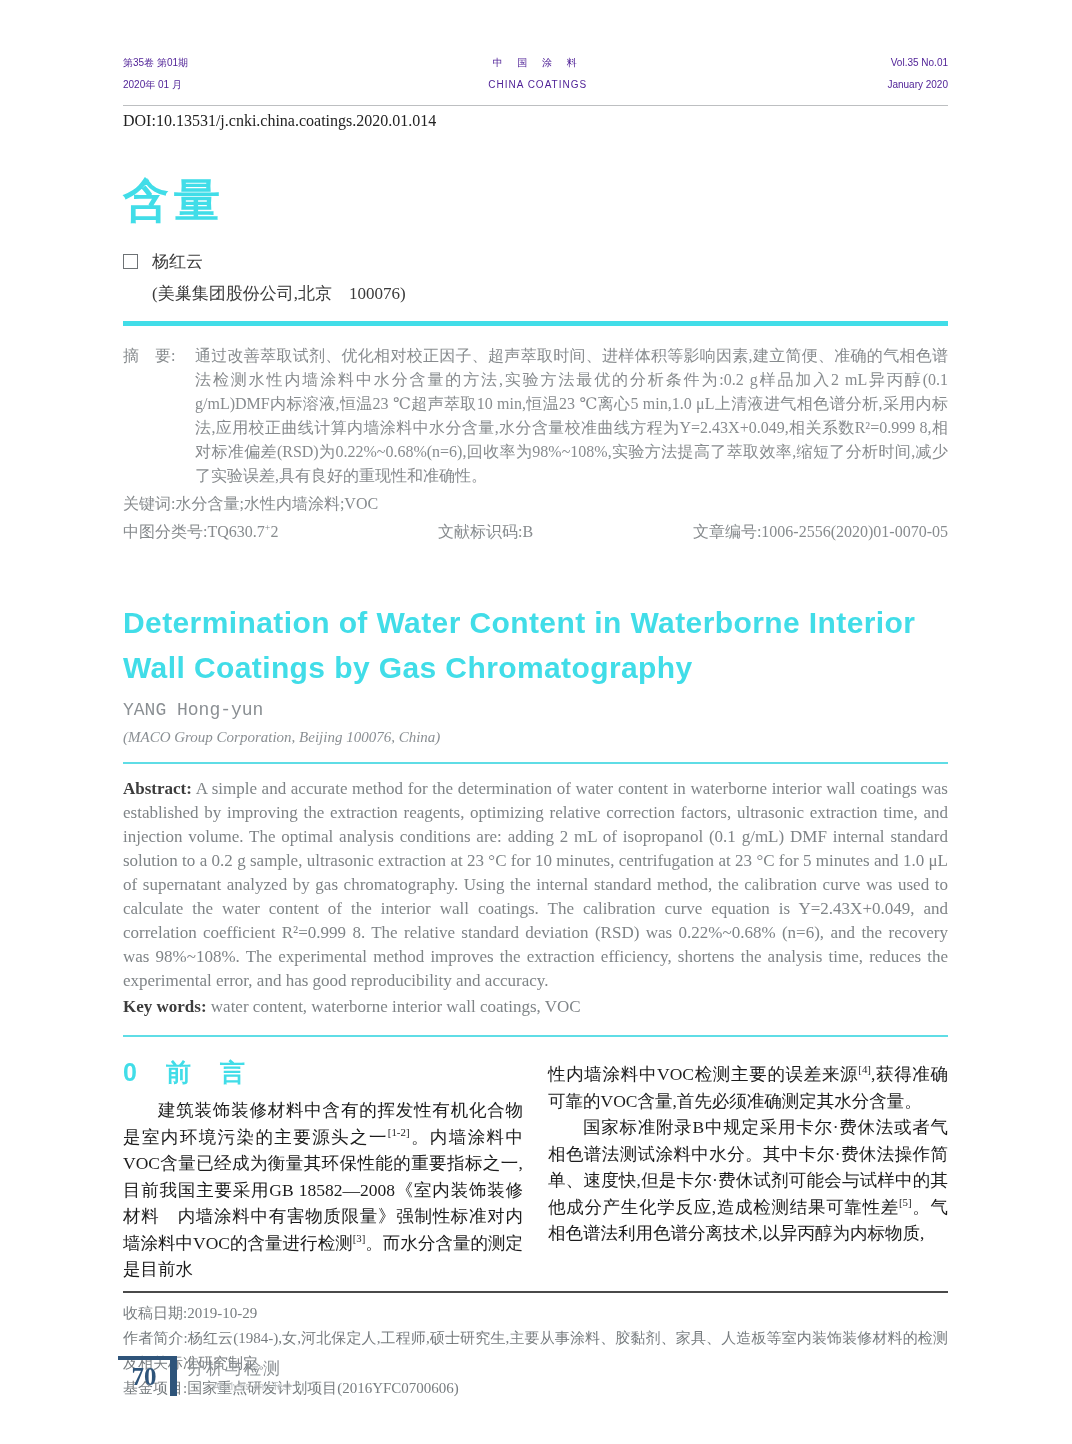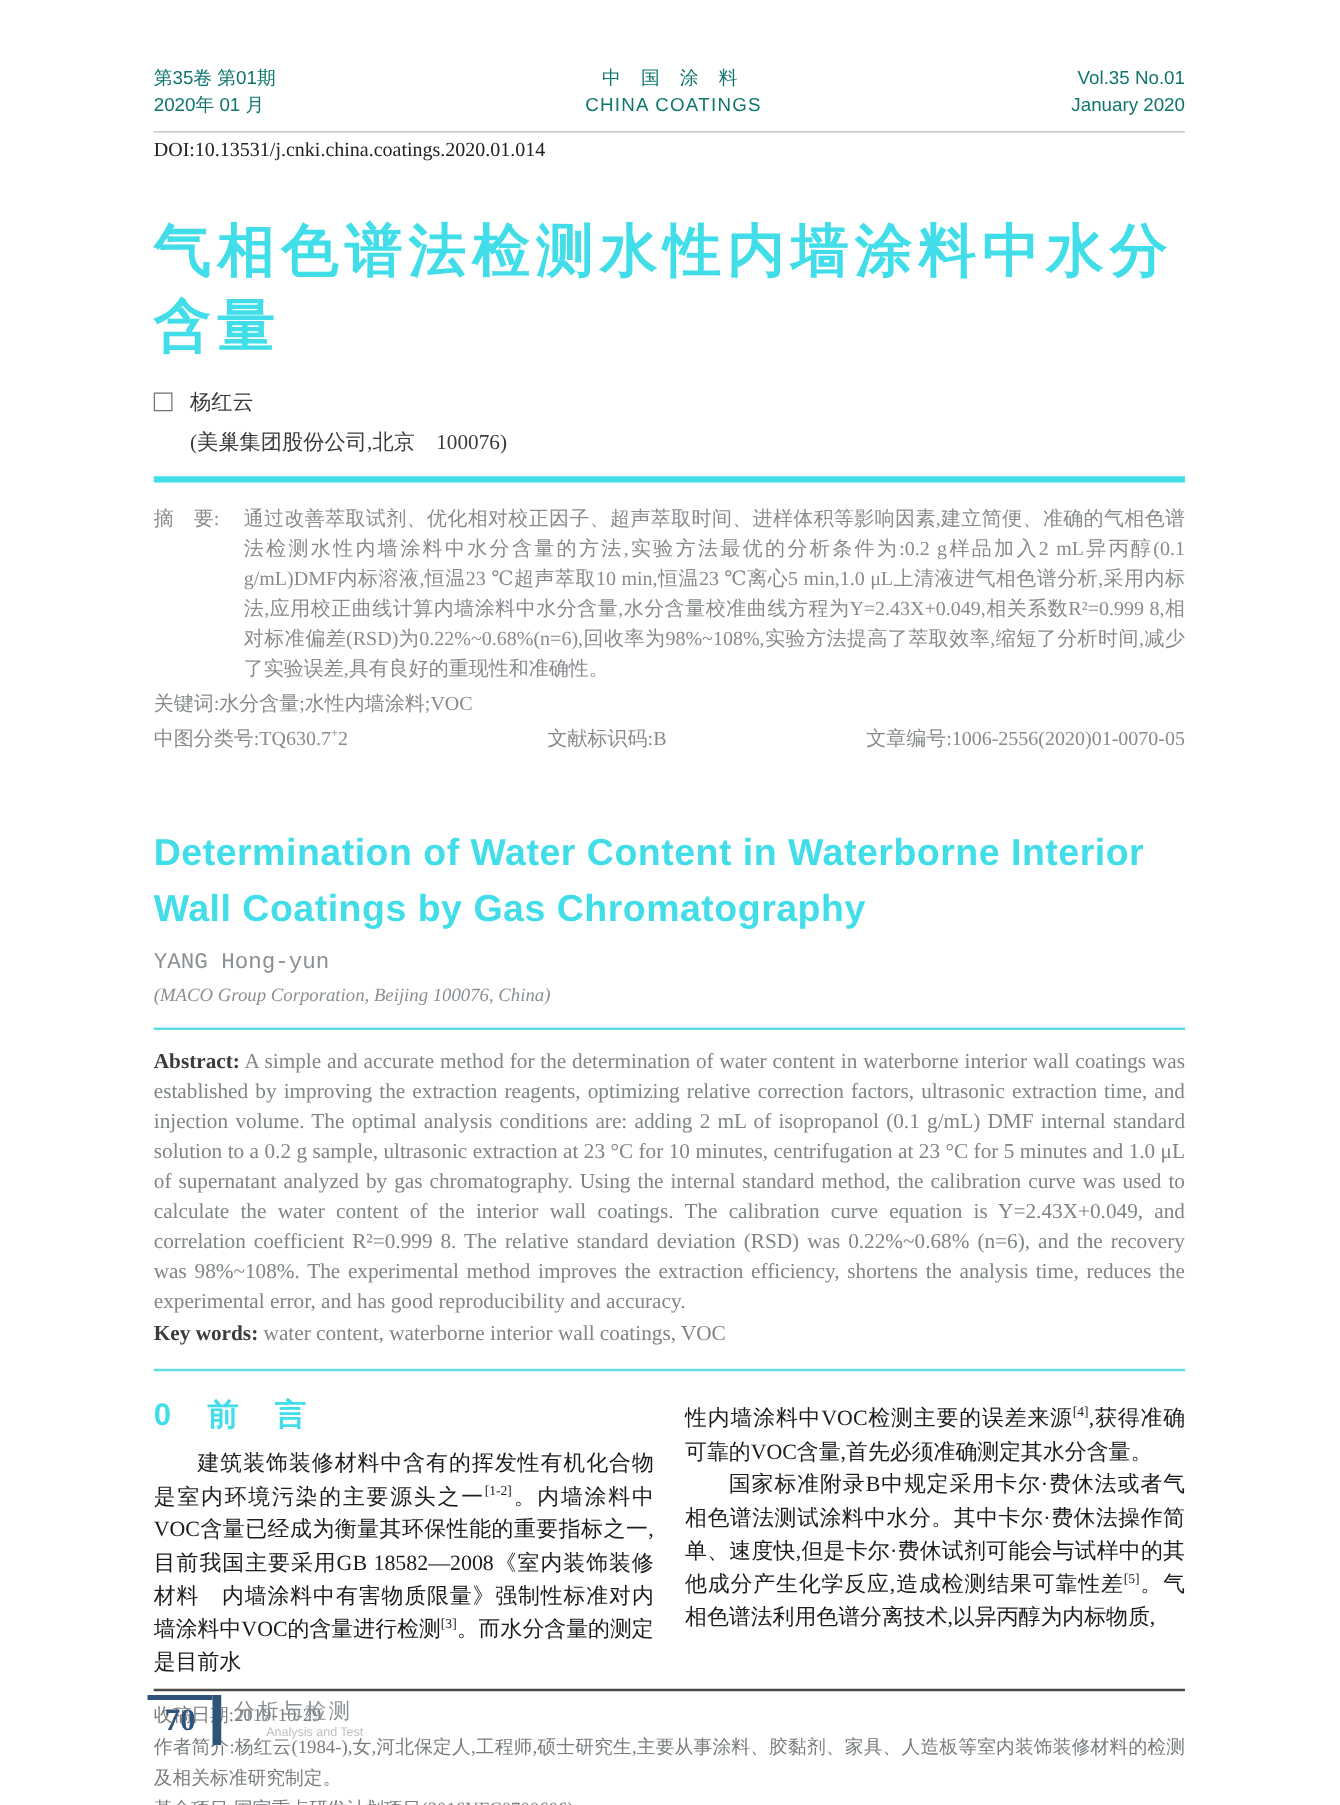--- a/index.html
+++ b/index.html
@@ -6,21 +6,21 @@
   body{
     width:1072px;height:1444px;background:#ffffff;position:relative;
     font-family:"Liberation Serif","DejaVu Serif",serif;color:#1f1f1f;
     overflow:hidden;
   }
   .page{padding:52px 124px 0 123px;width:825px;}
 
   
   .jheader{display:flex;justify-content:space-between;align-items:flex-start;
     font-family:"Liberation Sans","DejaVu Sans",sans-serif;
-    font-size:15px;line-height:22px;color:#0f766e;}
+    font-size:10px;line-height:22px;color:#4c1d95;}
   .jheader .center{text-align:center;}
   .jheader .right{text-align:right;}
   .jname-cn{letter-spacing:6px;}
   .jname-en{letter-spacing:1px;}
   .header-rule{border:none;border-top:1px solid #bdbfc1;margin:9px 0 0 0;}
   .doi{font-size:16px;color:#222;margin-top:6px;}
 
   
   .title-cn{margin-top:40px;color:#41dde8;
     font-family:"Liberation Sans","DejaVu Sans",sans-serif;
@@ -98,21 +98,20 @@
     </div>
     <div class="right">
       <div>Vol.35 No.01</div>
       <div>January 2020</div>
     </div>
   </div>
   <hr class="header-rule">
   <div class="doi">DOI:10.13531/j.cnki.china.coatings.2020.01.014</div>
 
   <div class="title-cn">
-    <div>气相色谱法检测水性内墙涂料中水分</div>
     <div>含量</div>
   </div>
 
   <div class="author-line">
     <span class="author-marker"></span>
     <span>杨红云</span>
   </div>
   <div class="affil-cn">(美巢集团股份公司,北京　100076)</div>
 
   <div class="cyan-bar"></div>

